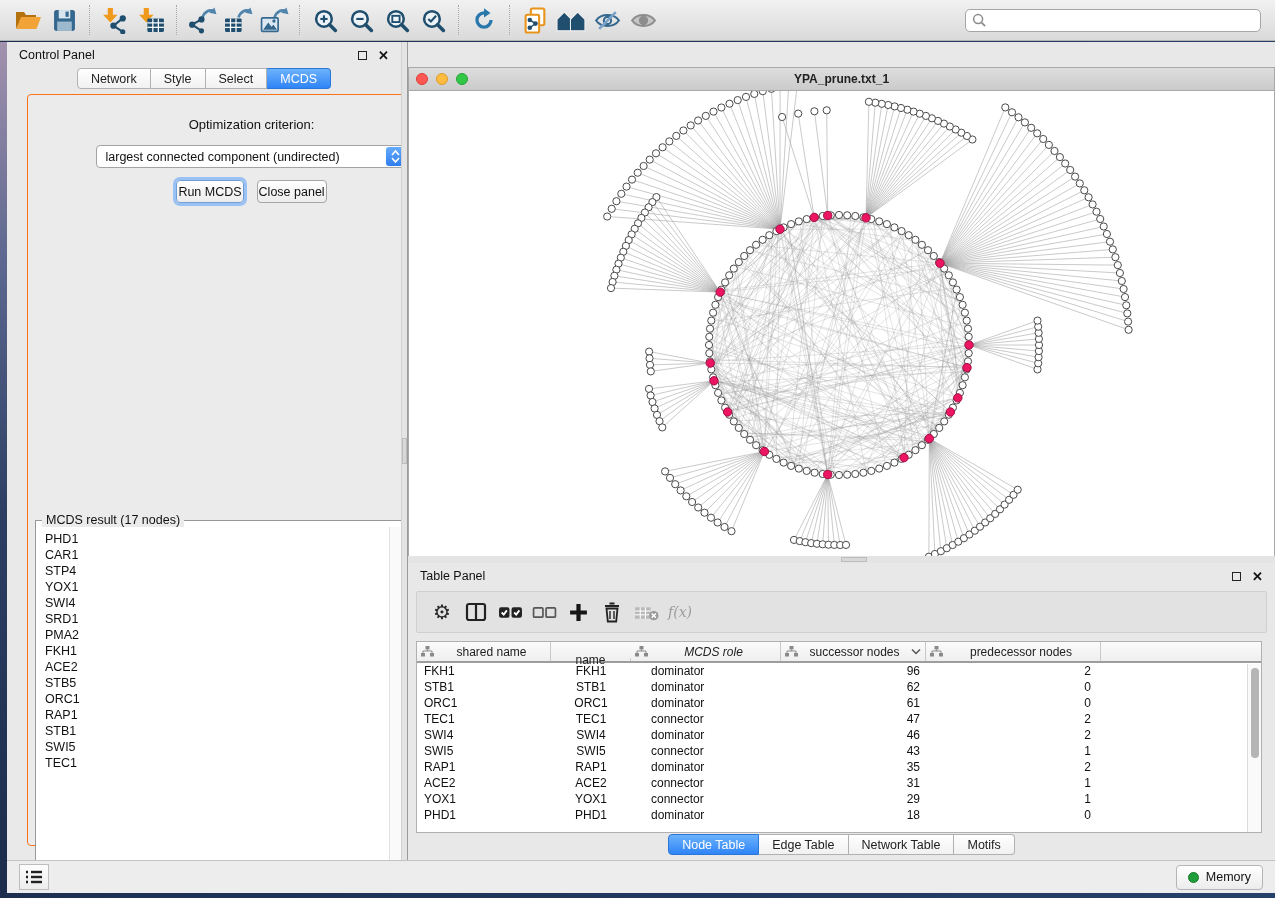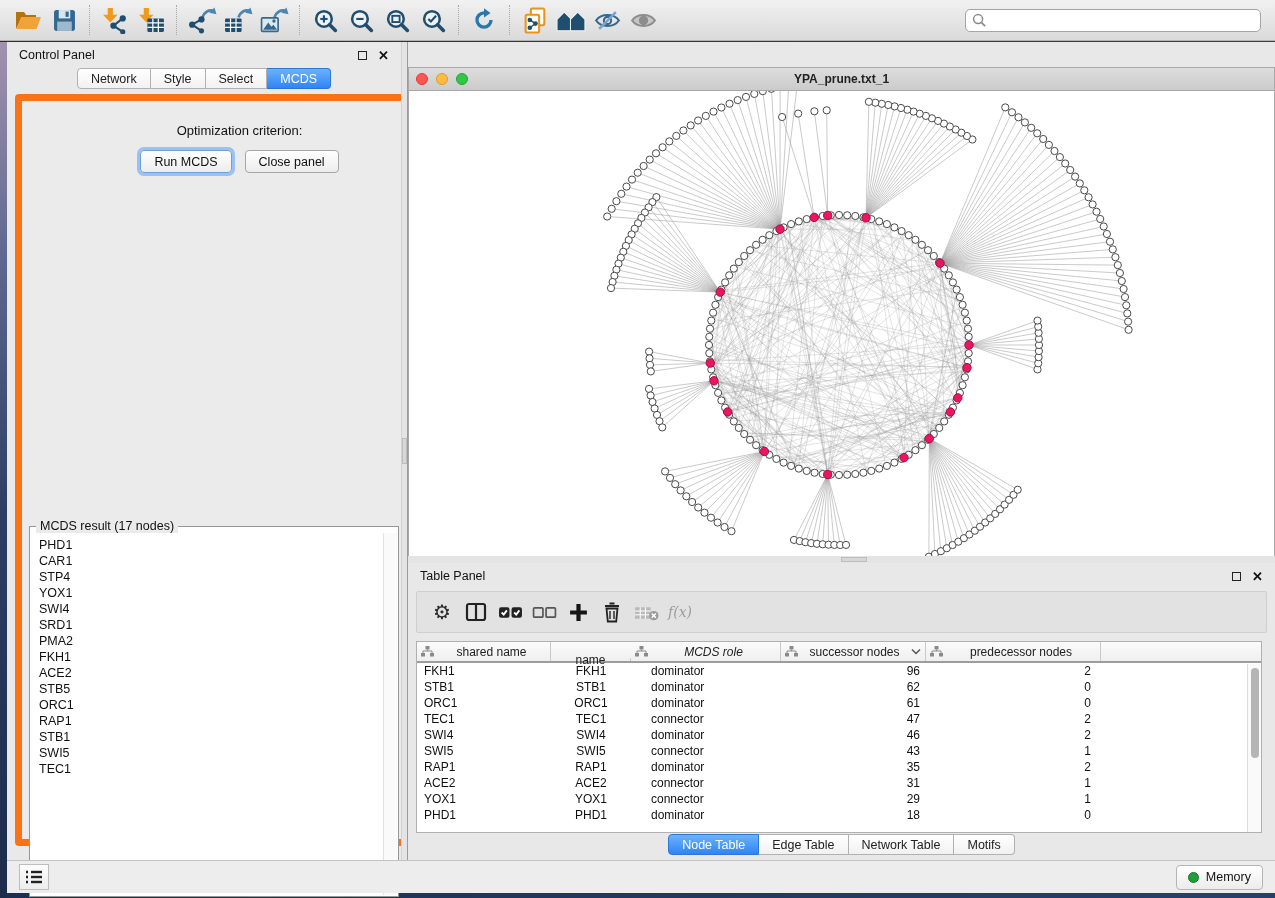--- a/index.html
+++ b/index.html
@@ -29,31 +29,31 @@
   .win-ctrls { margin-left:auto; display:flex; align-items:center; gap:11px; }
   .float-box { width:9px; height:9px; border:1.5px solid #222; display:inline-block; }
   .close-x { font-size:13px; font-weight:700; color:#111; line-height:1; }
   .tabs-row { display:flex; justify-content:center; position:relative; z-index:2; }
   .tab { height:21px; padding:0 13px; display:flex; align-items:center; font-size:12.5px; color:#222;
          background:linear-gradient(#ffffff,#f1f1f1); border:1px solid #b1b1b1; cursor:default; }
   .tab + .tab { border-left:none; }
   .tab:first-child { border-radius:4px 0 0 4px; }
   .tab:last-child { border-radius:0 4px 4px 0; }
   .tab.active { background:linear-gradient(#6cb2fc,#2f84f6); border-color:#2a76d9; color:#fff; }
-  .cp-box { position:absolute; left:8px; top:52px; width:449px; height:752px; background:#ebebeb;
-            border:7px solid #f97316; border-radius:4px; }
+  .cp-box { position:absolute; left:20px; top:52px; width:449px; height:752px; background:#ebebeb;
+            border:1px solid #f97316; border-radius:4px; }
   .opt-label { text-align:center; margin-top:22px; font-size:13px; color:#111; }
   .select-row { margin:13px auto 0; width:312px; height:23px; background:#fff; border:1px solid #a3a3a3;
                 border-radius:4px; display:flex; align-items:center; }
   .select-value { flex:1; font-size:12.5px; padding-left:9px; color:#111; white-space:nowrap; }
   .select-stepper { width:19px; height:19px; margin-right:2px; border-radius:3px;
                     background:linear-gradient(#66abfc,#2f7df0); display:flex; flex-direction:column;
                     align-items:center; justify-content:center; gap:1px; }
   .btn-row { display:flex; justify-content:center; gap:13px; margin-top:12px; }
-  .btn { height:23px; padding:0 13px; font-size:12.5px; color:#111; background:linear-gradient(#ffffff,#ececec);
+  .btn { height:23px; padding:0 1px; font-size:12.5px; color:#111; background:linear-gradient(#ffffff,#ececec);
          border:1px solid #a6a6a6; border-radius:4px; font-family:"Liberation Sans",sans-serif; }
   .btn.focused { box-shadow:0 0 0 3px rgba(98,165,250,.6); border-color:#6f9fd8; }
   .mcds-group { position:absolute; left:7px; top:425px; width:370px; height:371px;
                 border:1px solid #979797; background:#fff; }
   .mcds-legend { position:absolute; top:-8px; left:6px; background:#ebebeb; padding:0 4px;
                  font-size:12.5px; color:#111; }
   .mcds-list { position:absolute; left:1px; top:6px; bottom:1px; right:15px; overflow:hidden;
                padding:4px 0 0 8px; }
   .mcds-item { font-size:12.5px; line-height:16px; color:#111; }
   .mcds-scroll { position:absolute; right:1px; top:6px; bottom:1px; width:14px; background:#fafafa;
@@ -284,20 +284,31 @@
         </span>
       </div>
       <div class="tabs-row">
           <div class="tab">Network</div>
           <div class="tab">Style</div>
           <div class="tab">Select</div>
           <div class="tab active">MCDS</div>
         </div>
       <div class="cp-box">
         <div class="opt-label">Optimization criterion:</div>
+        <div class="select-row">
+          <span class="select-value">largest connected component (undirected)</span>
+          <span class="select-stepper">
+            <svg width="9" height="6" viewBox="0 0 9 6">
+                <path d="M1 5 L4.5 1 L8 5" fill="none" stroke="#fff" stroke-width="1.6"></path>
+              </svg>
+            <svg width="9" height="6" viewBox="0 0 9 6">
+                <path d="M1 1 L4.5 5 L8 1" fill="none" stroke="#fff" stroke-width="1.6"></path>
+              </svg>
+          </span>
+        </div>
         <div class="btn-row">
           <button class="btn focused">Run MCDS</button>
           <button class="btn">Close panel</button>
         </div>
         <div class="mcds-group">
           <span class="mcds-legend">MCDS result (17 nodes)</span>
           <div class="mcds-list">
               <div class="mcds-item">PHD1</div>
               <div class="mcds-item">CAR1</div>
               <div class="mcds-item">STP4</div>

